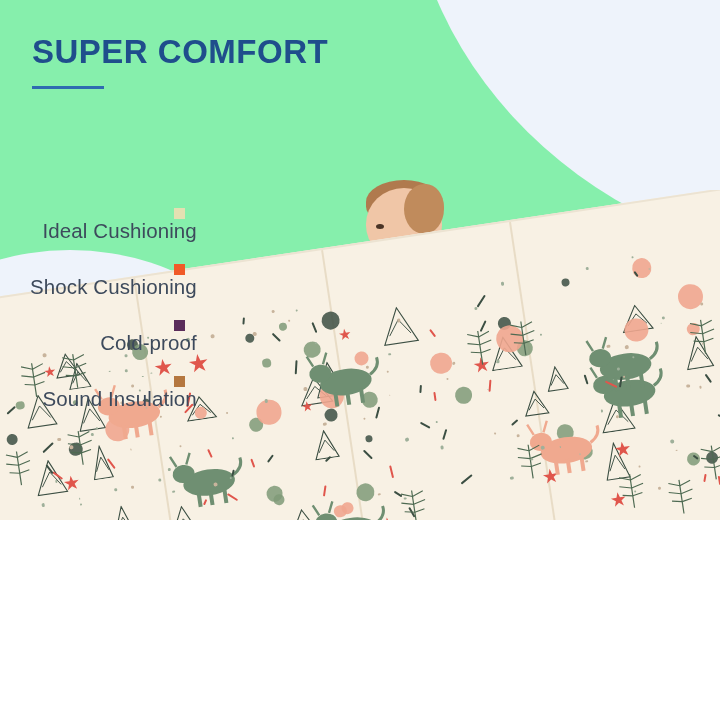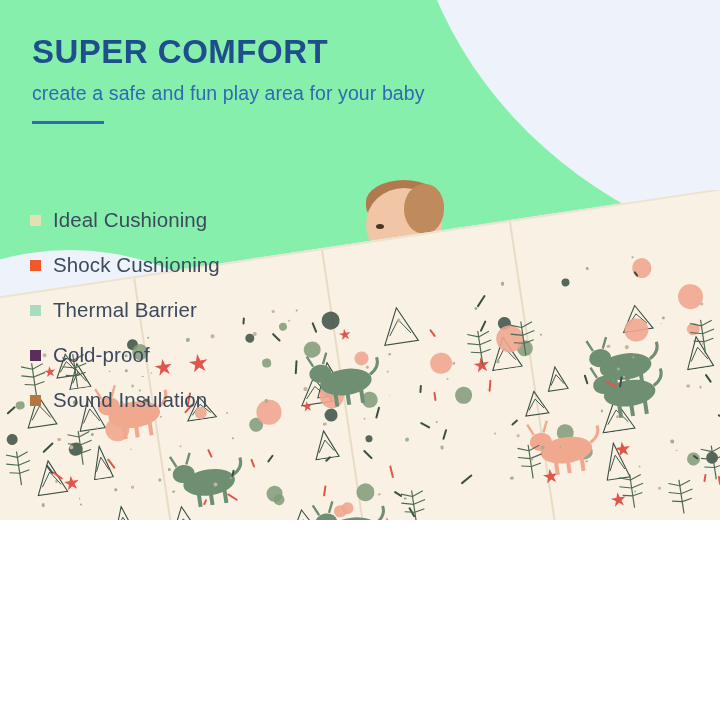--- a/index.html
+++ b/index.html
@@ -88,22 +88,23 @@
     position: absolute;
     left: 30px;
     top: 208px;
     z-index: 3;
     list-style: none;
     margin: 0;
     padding: 0;
   }
   .feature {
     display: flex;
-    align-items: center;
+    align-items: flex-end;
     margin-bottom: 21px;
+    flex-direction: column;
   }
   .bullet {
     width: 11px;
     height: 11px;
     flex: 0 0 11px;
     margin-right: 12px;
   }
   .feature-label {
     font-size: 20.5px;
     color: #3d4a5c;
@@ -284,36 +285,31 @@
 <body>
 
 <div class="page">
 
   <div class="blob-top-right"></div>
   <div class="blob-bottom-left"></div>
   <div class="blob-bottom-right"></div>
 
   <div class="header">
     <h1 class="title">SUPER COMFORT</h1>
-    <p class="subtitle">create a safe and fun play area for your baby</p>
     <div class="rule"></div>
   </div>
 
   <ul class="features">
     <li class="feature">
       <span class="bullet" style="background:#e4e0b2"></span>
       <span class="feature-label">Ideal Cushioning</span>
     </li>
     <li class="feature">
       <span class="bullet" style="background:#f05a28"></span>
       <span class="feature-label">Shock Cushioning</span>
-    </li>
-    <li class="feature">
-      <span class="bullet" style="background:#a8dcc0"></span>
-      <span class="feature-label">Thermal Barrier</span>
     </li>
     <li class="feature">
       <span class="bullet" style="background:#5b2d5b"></span>
       <span class="feature-label">Cold-proof</span>
     </li>
     <li class="feature">
       <span class="bullet" style="background:#b5773f"></span>
       <span class="feature-label">Sound Insulation</span>
     </li>
   </ul>

